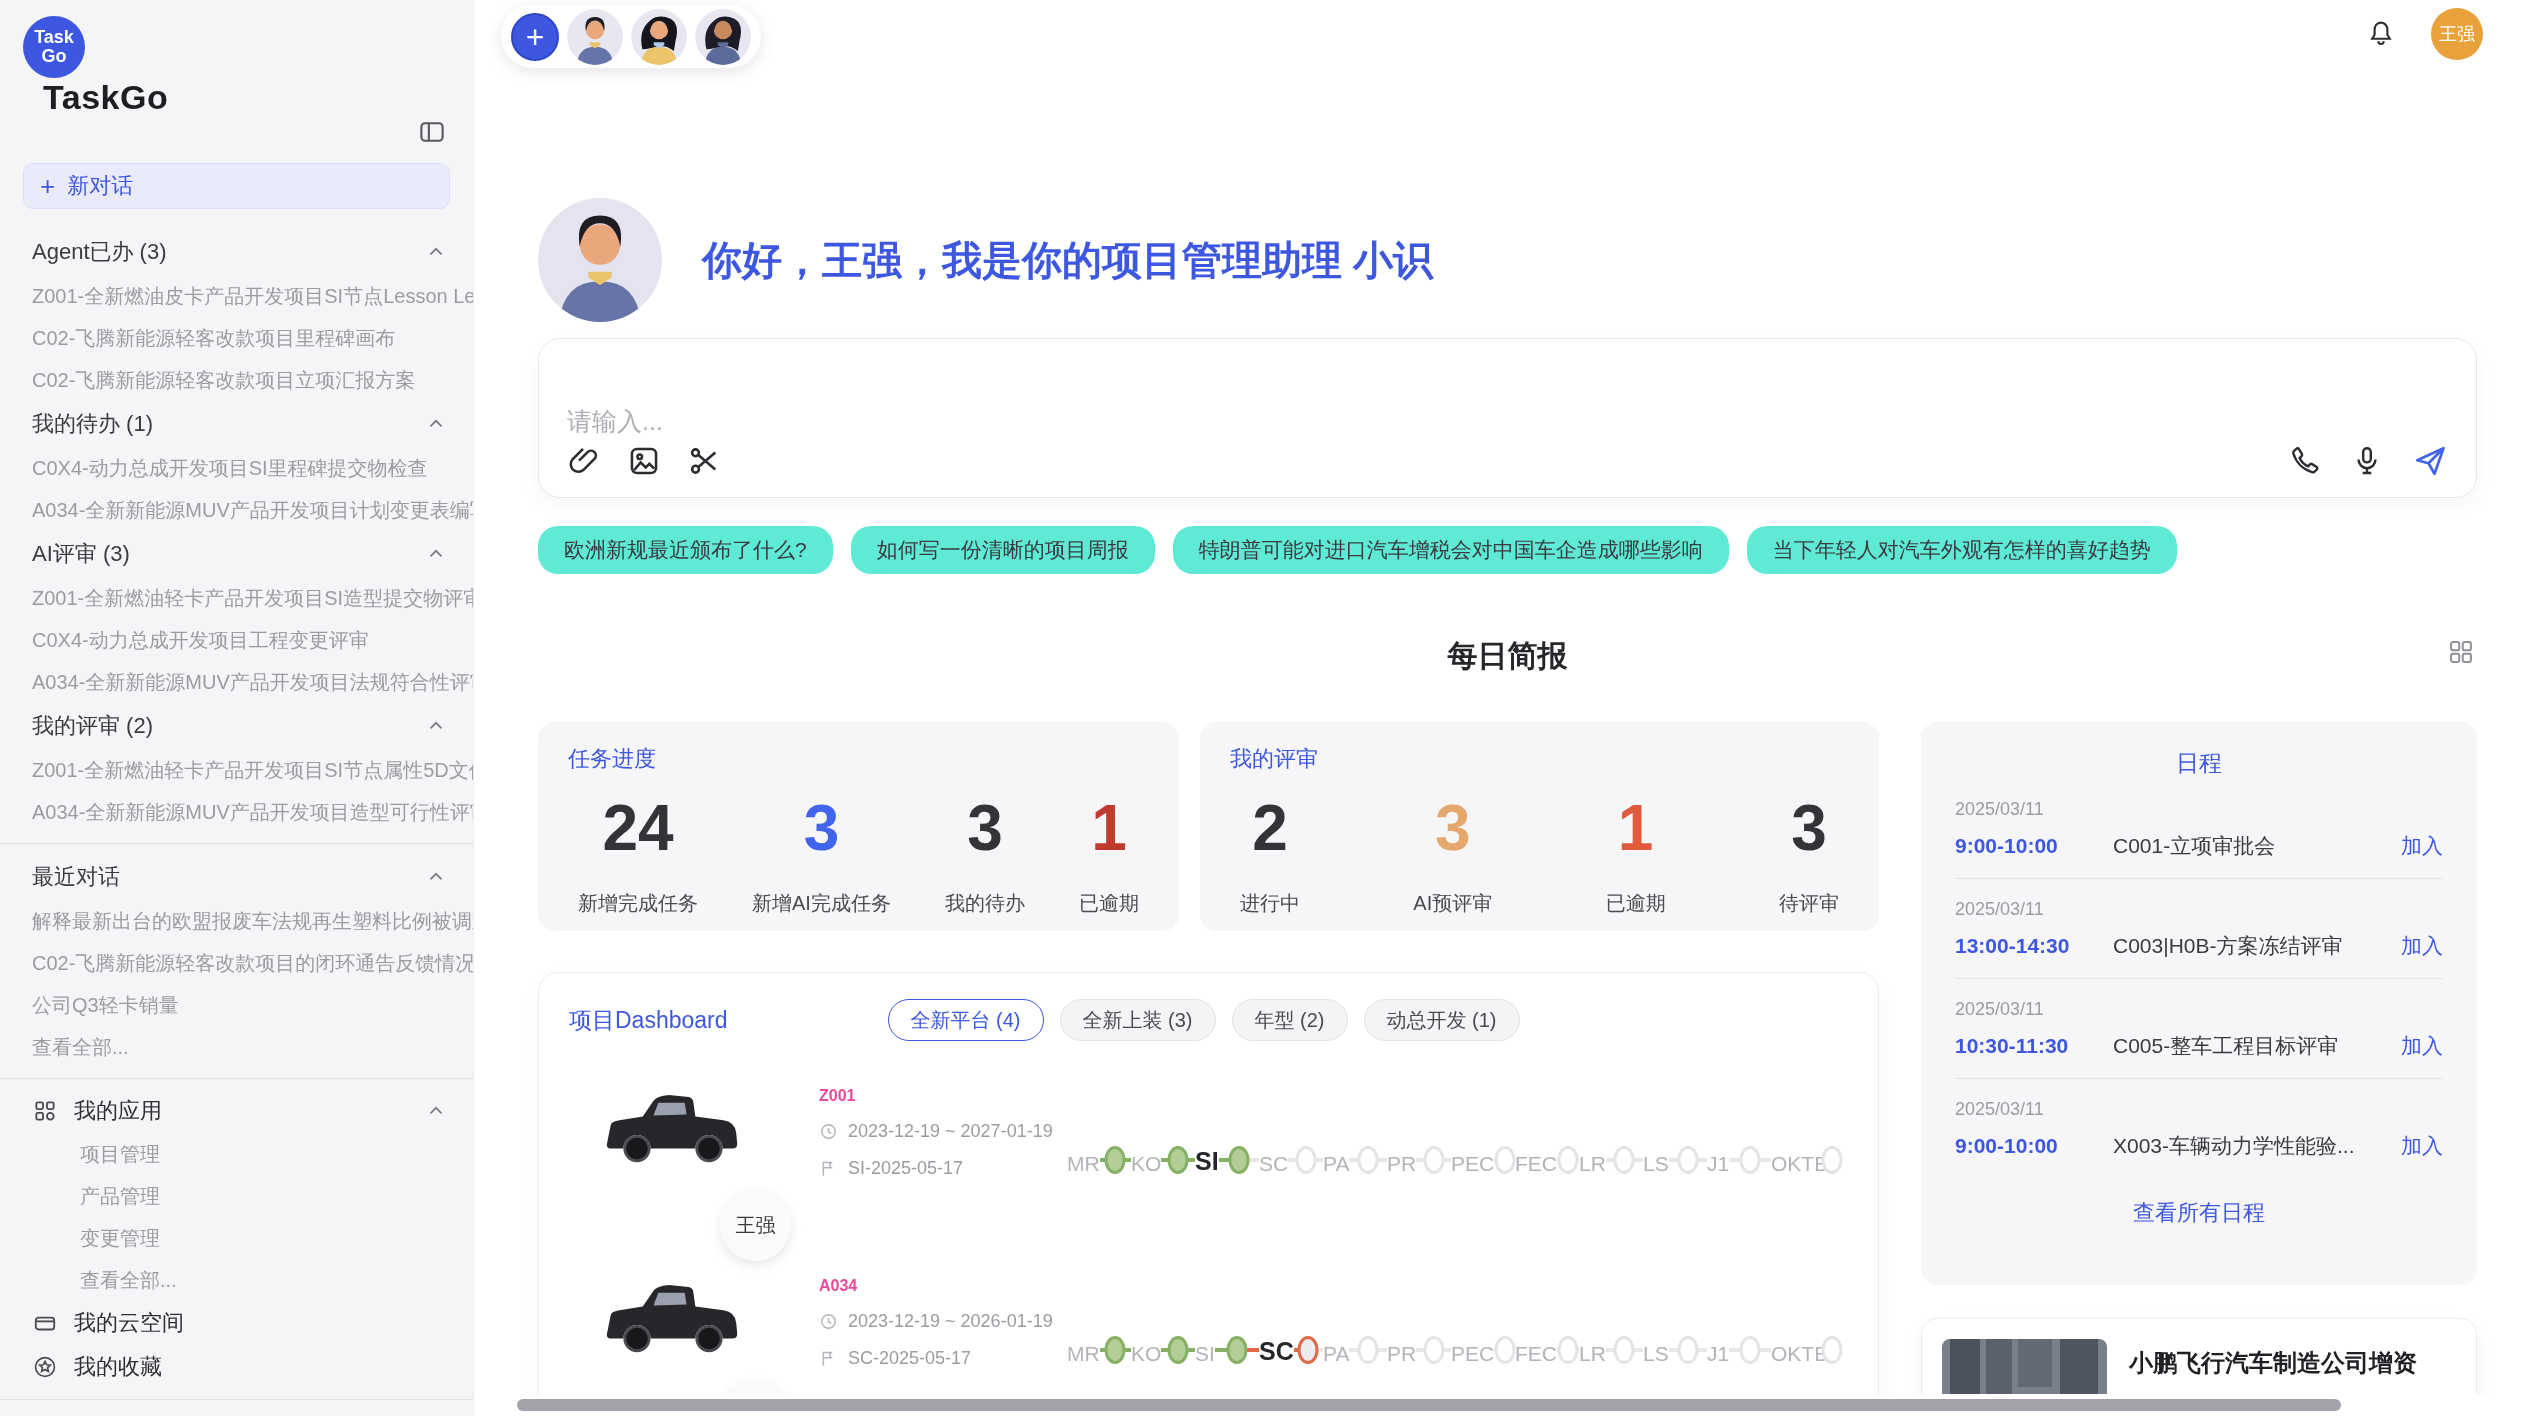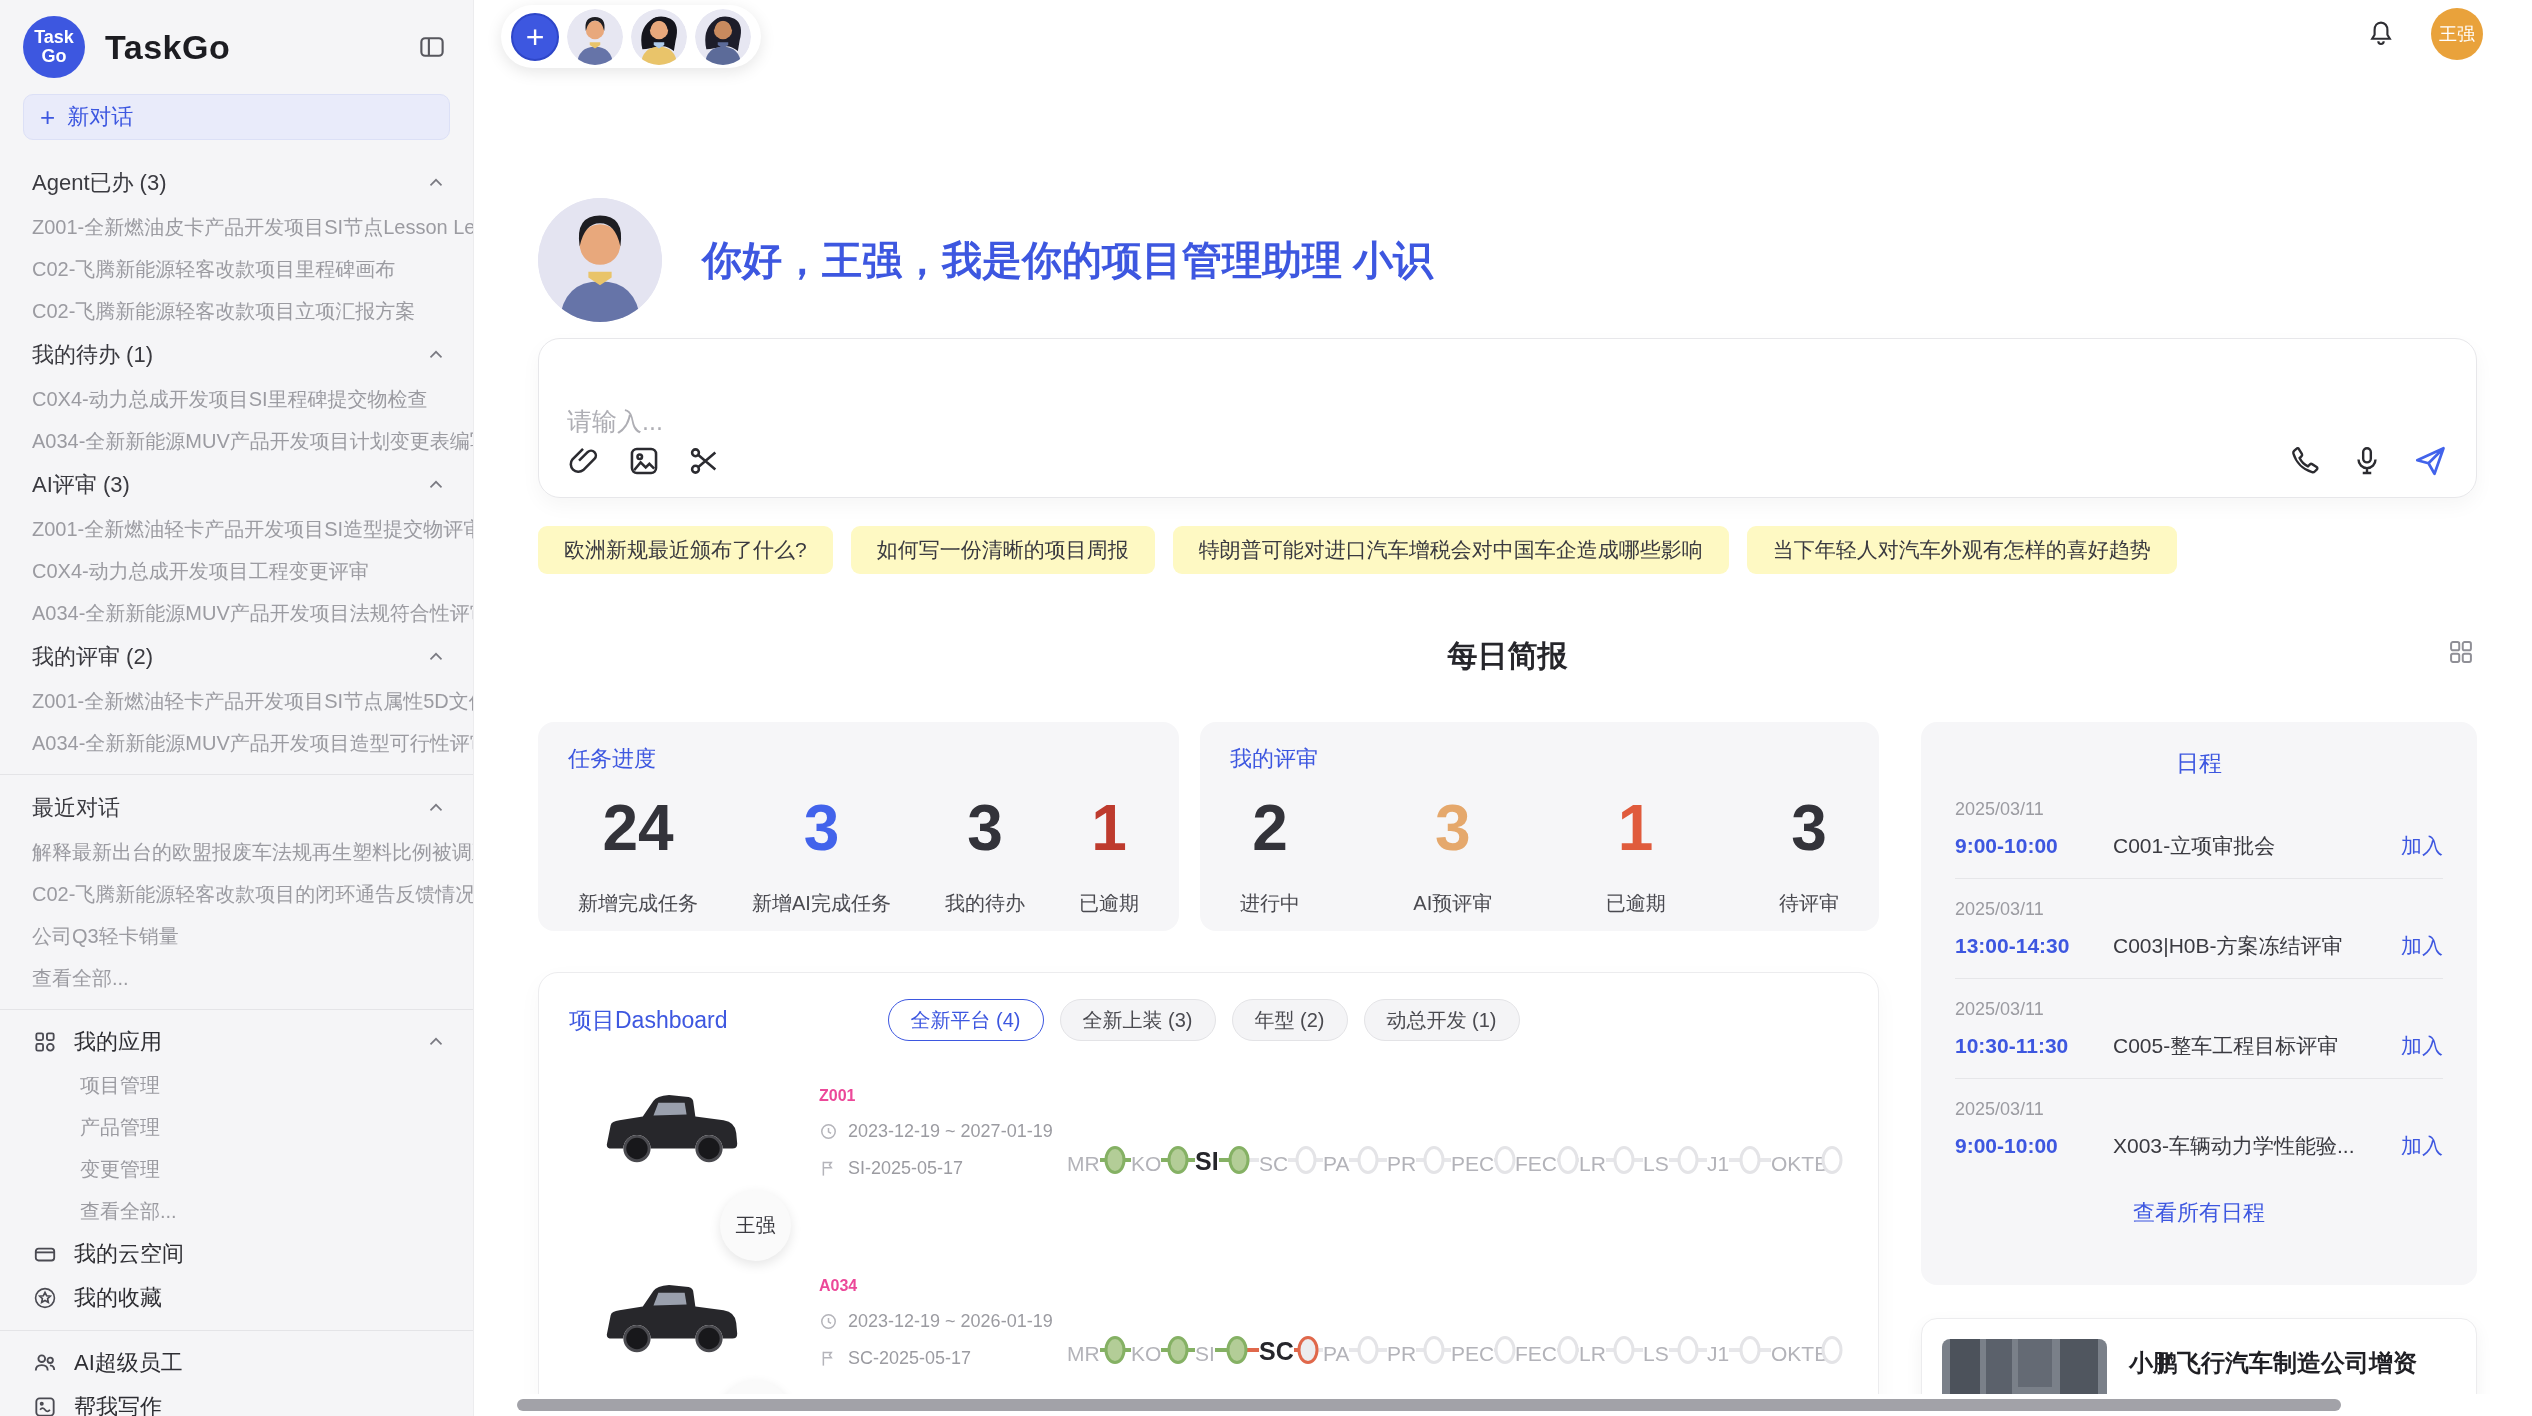--- a/index.html
+++ b/index.html
@@ -3,21 +3,21 @@
 <meta charset="utf-8">
 <style>
   * { margin:0; padding:0; box-sizing:border-box; }
   html,body { width:2532px; height:1416px; overflow:hidden; background:#fff;
     font-family:"Liberation Sans","DejaVu Sans",sans-serif; color:#2e2e33; }
   .app { display:flex; width:100%; height:100%; }
 
   
   .sidebar { width:474px; height:100%; background:#F5F5F7; flex:0 0 474px; overflow:hidden;
     border-right:1px solid #ECECEE; display:flex; flex-direction:column; }
-  .sb-header { display:flex; align-items:center; padding:16px 26px 10px 23px; }
+  .sb-header { display:flex; align-items:flex-start; padding:16px 26px 10px 23px;flex-direction:column; }
   .logo-badge { width:62px; height:62px; border-radius:50%; background:#3D57E0; color:#fff;
     display:flex; flex-direction:column; align-items:center; justify-content:center;
     font-size:18px; line-height:19px; font-weight:700; }
   .app-title { font-size:34px; font-weight:700; margin-left:20px; letter-spacing:.5px; color:#1d1d22;}
   .collapse-btn { margin-left:auto; color:#57575e; display:flex; }
   .new-chat { margin:6px 23px 14px 23px; height:46px; border-radius:10px; background:#E9EBFA;
     border:1px solid #DCE0F6; color:#3D57E0; font-size:22px; display:flex; align-items:center;
     gap:12px; padding:0 16px; cursor:pointer; font-family:inherit;}
   .new-chat .plus { font-size:26px; font-weight:400; }
   .sb-scroll { flex:1; overflow:hidden; padding:6px 0 0 0; }
@@ -55,21 +55,21 @@
 
   .input-card { margin-top:16px; height:160px; border:1px solid #E7E7EA; border-radius:22px;
     box-shadow:0 8px 20px rgba(0,0,0,.04); display:flex; flex-direction:column; padding:24px 28px 18px 28px; }
   .input-ph { font-size:25px; color:#AEAEB4; margin-top:42px; }
   .input-icons { margin-top:auto; display:flex; align-items:center; gap:26px; color:#2b2b30; }
   .input-icons .right { margin-left:auto; display:flex; gap:28px; align-items:center; }
   .ic-btn { display:flex; cursor:pointer; }
   .send { color:#4263EB; }
 
   .chips { margin-top:28px; display:flex; gap:18px; }
-  .chip { height:48px; background:#fef9c3; border-radius:9px; display:flex; align-items:center;
+  .chip { height:48px; background:#5eead4; border-radius:20px; display:flex; align-items:center;
     padding:0 26px; font-size:21px; color:#3a3a40; cursor:pointer; white-space:nowrap; }
 
   .brief-header { margin-top:62px; position:relative; height:36px; }
   .brief-title { text-align:center; font-size:30px; font-weight:700; color:#26262b; }
   .brief-grid-btn { position:absolute; right:2px; top:2px; color:#8f8f96; display:flex; cursor:pointer;}
 
   .brief-row { margin-top:50px; display:flex; gap:42px; align-items:flex-start; }
   .left-col { width:1341px; flex:0 0 1341px; }
   .right-col { flex:1; }
 

